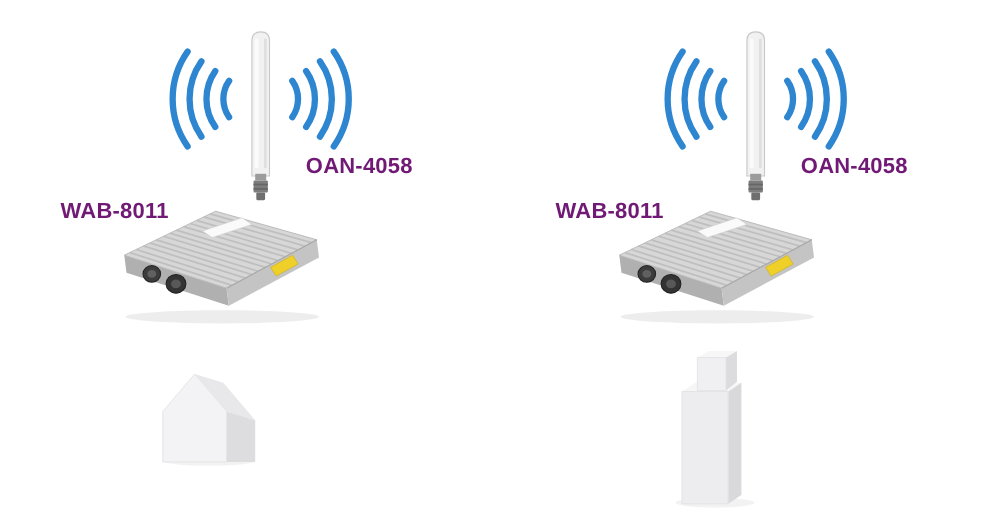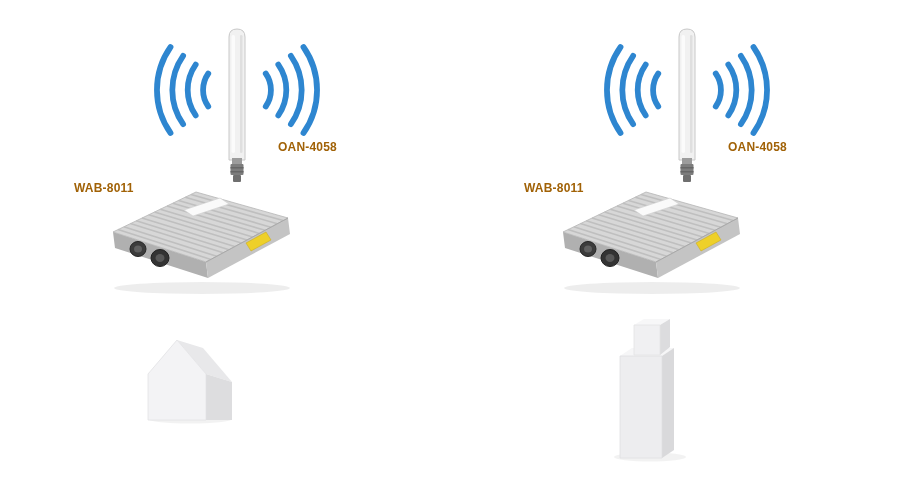--- a/index.html
+++ b/index.html
@@ -2,27 +2,27 @@
 <html><head>
 <meta charset="utf-8">
 <style>
   * { box-sizing: border-box; margin: 0; padding: 0; }
   html, body { background: #ffffff; }
   body { font-family: "Liberation Sans", sans-serif; }
   .canvas { position: relative; width: 900px; height: 482px; background: #ffffff; overflow: hidden; }
   .node { position: absolute; top: 0; width: 450px; height: 482px; }
   .node > * { position: absolute; }
   .defs { position: absolute; width: 0; height: 0; }
-  .label { font-weight: 700; font-size: 12px; color: #a16207; white-space: nowrap; letter-spacing: .2px; }
+  .label { font-weight: 700; font-size: 20px; color: #701a75; white-space: nowrap; letter-spacing: .2px; }
 
   .pos-waves-left   { left: 148px; top: 42px;  width: 66px;  height: 96px; }
   .pos-waves-right  { left: 260px; top: 42px;  width: 66px;  height: 96px; }
   .pos-antenna      { left: 227px; top: 28px;  width: 20px;  height: 155px; }
   .pos-antenna-label{ left: 278px; top: 140px; }
-  .pos-device-label { left: 74px;  top: 181px; }
+  .pos-device-label { left: 55px;  top: 181px; }
   .pos-device       { left: 98px;  top: 180px; width: 204px; height: 117px; }
   .pos-house        { left: 140px; top: 330px; width: 100px; height: 95px; }
   .pos-tower        { left: 158px; top: 312px; width: 90px;  height: 150px; }
 </style>
 </head>
 <body>
 
 <div class="canvas">
 
   <svg class="defs" aria-hidden="true">

